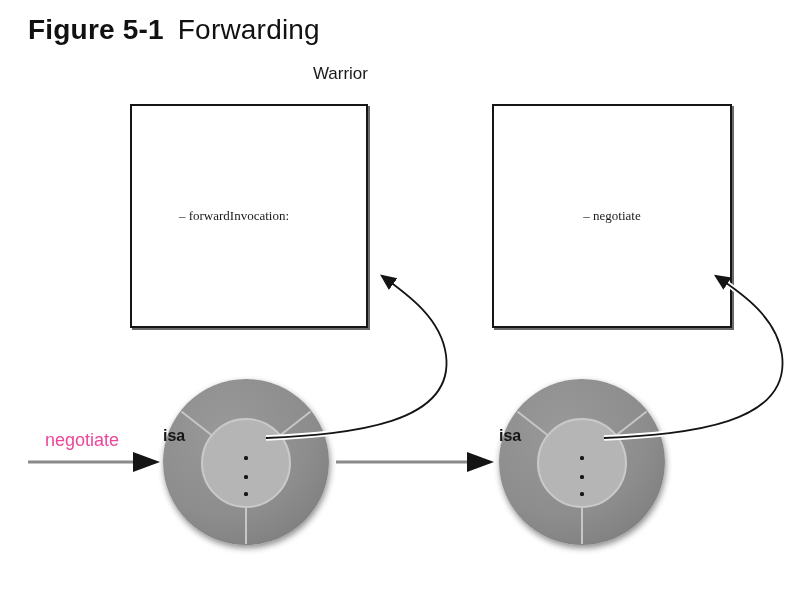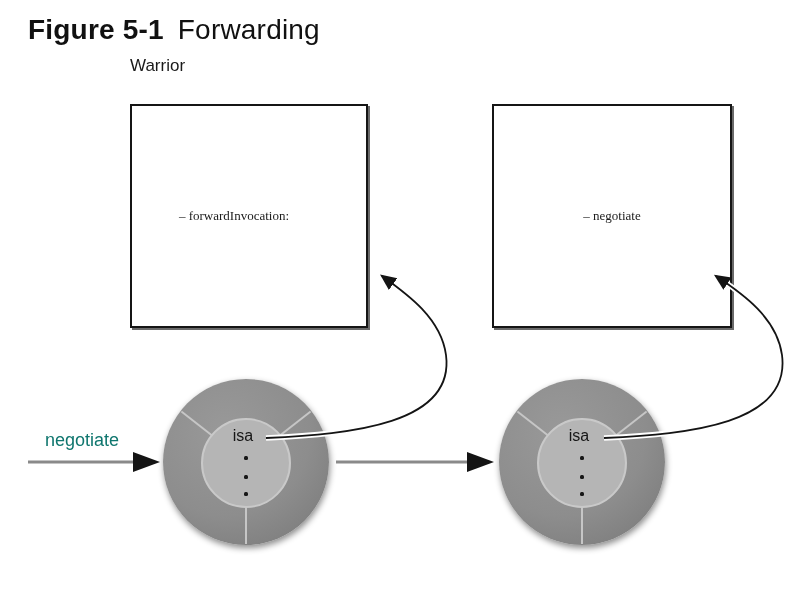--- a/index.html
+++ b/index.html
@@ -25,23 +25,23 @@
     font-size: 28px;
     letter-spacing: 0.2px;
     white-space: nowrap;
   }
   .figure-title .fig-label { font-weight: bold; }
   .figure-title .fig-caption { font-weight: normal; margin-left: 14px; }
 
   
   .class-label {
     position: absolute;
-    top: 56px;
+    top: 64px;
     font-size: 17px;
-    text-align: left;
+    text-align: right;
     color: #1a1a1a;
   }
   .class-label.warrior  { left: 130px; width: 238px; }
   .class-label.diplomat { left: 465px; width: 240px; }
 
   .class-box {
     position: absolute;
     top: 104px;
     height: 220px;
     background: #ffffff;
@@ -101,23 +101,22 @@
     border-radius: 50%;
     background: #b5b5b5;
     border: 2px solid #c9c9c9;
     box-sizing: border-box;
   }
   .instance .isa-label {
     position: absolute;
     left: 0;
     top: 48px;
     width: 160px;
-    text-align: center;
     font-size: 16px;
-    font-weight: normal;
+    font-weight: bold;
     color: #161616;
   }
   .instance .dot {
     position: absolute;
     left: 81px;
     width: 4px;
     height: 4px;
     border-radius: 1.5px;
     background: #161616;
   }
@@ -126,21 +125,21 @@
   .instance .dot.d3 { top: 113px; }
 
   
   .message-label {
     position: absolute;
     left: 20px;
     top: 430px;
     width: 124px;
     text-align: center;
     font-size: 18px;
-    color: #0f766e;
+    color: #ec4899;
   }
 
   
   .arrows-overlay {
     position: absolute;
     left: 0; top: 0;
     width: 804px;
     height: 598px;
     pointer-events: none;
   }

